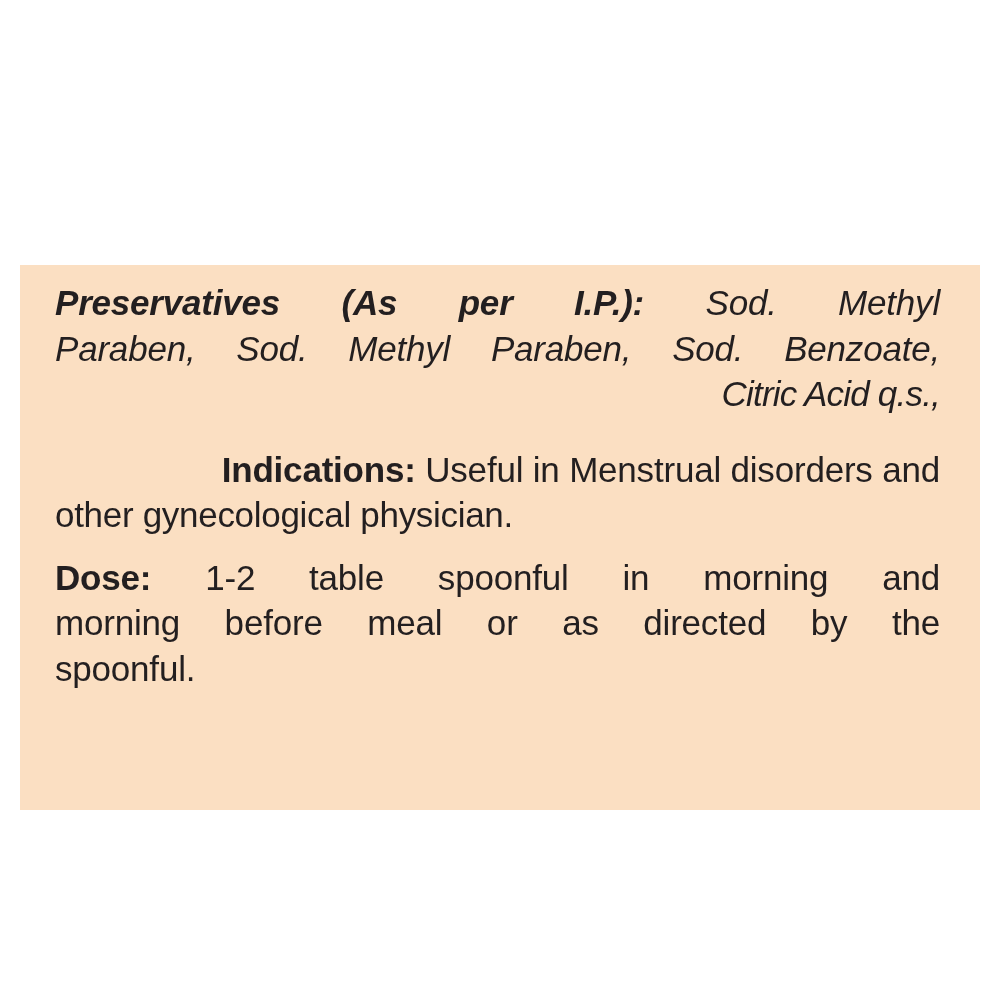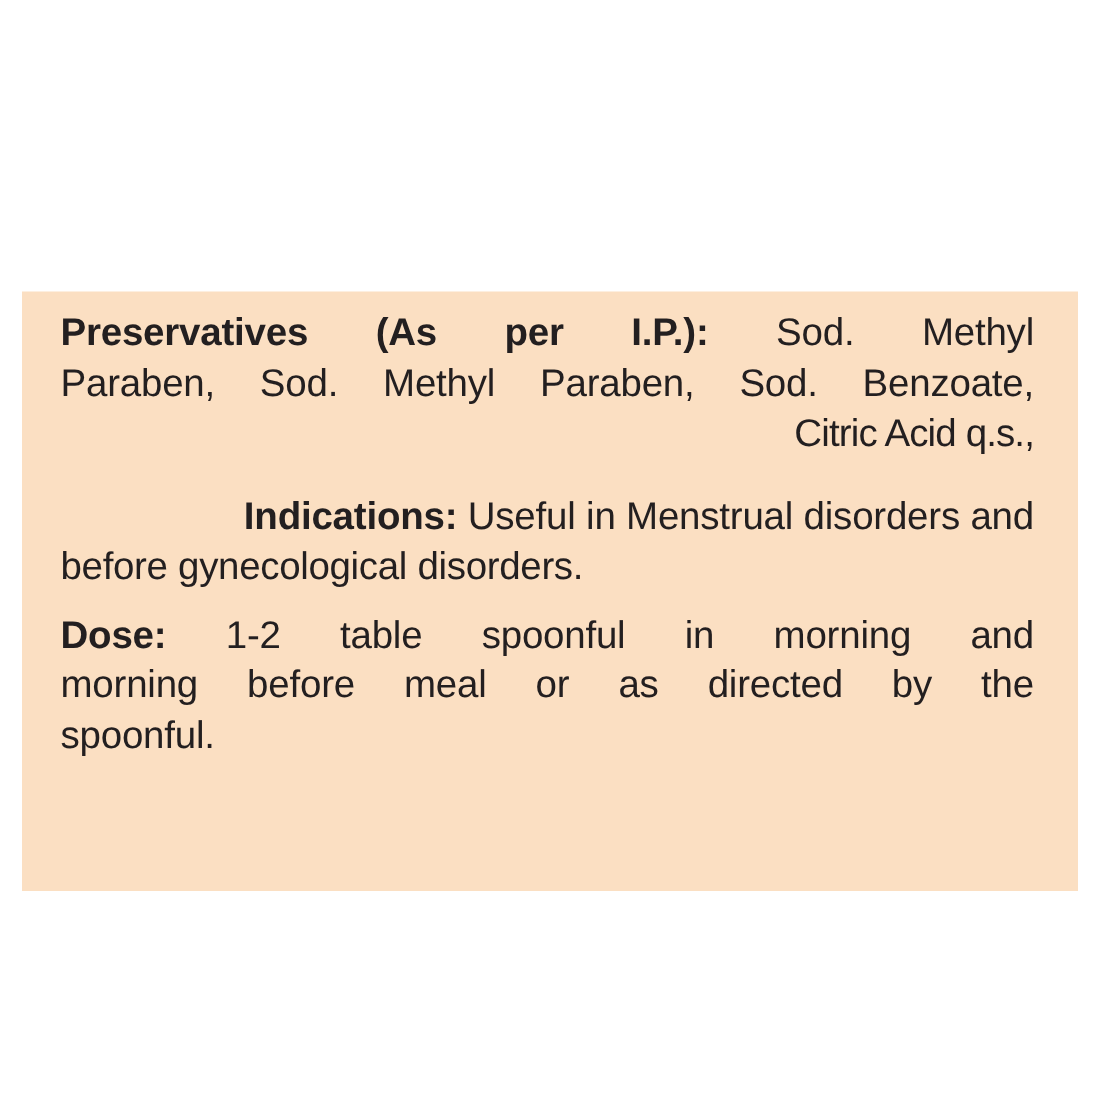--- a/index.html
+++ b/index.html
@@ -42,20 +42,21 @@
     line-height: 1.30;
     letter-spacing: -0.2px;
   }
 
   .block b {
     font-weight: bold;
   }
 
   .preservatives {
     margin-top: 0px;
+    font-style: italic;
   }
 
   .pres-line1 {
     text-align: justify;
     text-align-last: justify;
   }
 
   .pres-line2 {
     text-align: justify;
     text-align-last: justify;
@@ -108,21 +109,21 @@
         </div>
         <div class="pres-line2">Paraben, Sod. Methyl Paraben, Sod. Benzoate,</div>
         <div class="pres-line3">Citric Acid q.s.,</div>
       </div>
 
       <div class="block indications">
         <div class="ind-line1">
           <b>Indications:</b>
           <span>Useful in Menstrual disorders and</span>
         </div>
-        <div class="ind-line2">before gynecological  disorders.</div>
+        <div class="ind-line2">other gynecological  physician.</div>
       </div>
 
       <div class="block dose">
         <div class="dose-line1">
           <b>Dose:</b>
           <span>1-2 table spoonful in morning and</span>
         </div>
         <div class="dose-line2">morning before meal or as directed by the</div>
         <div class="dose-line3">spoonful.</div>
       </div>

